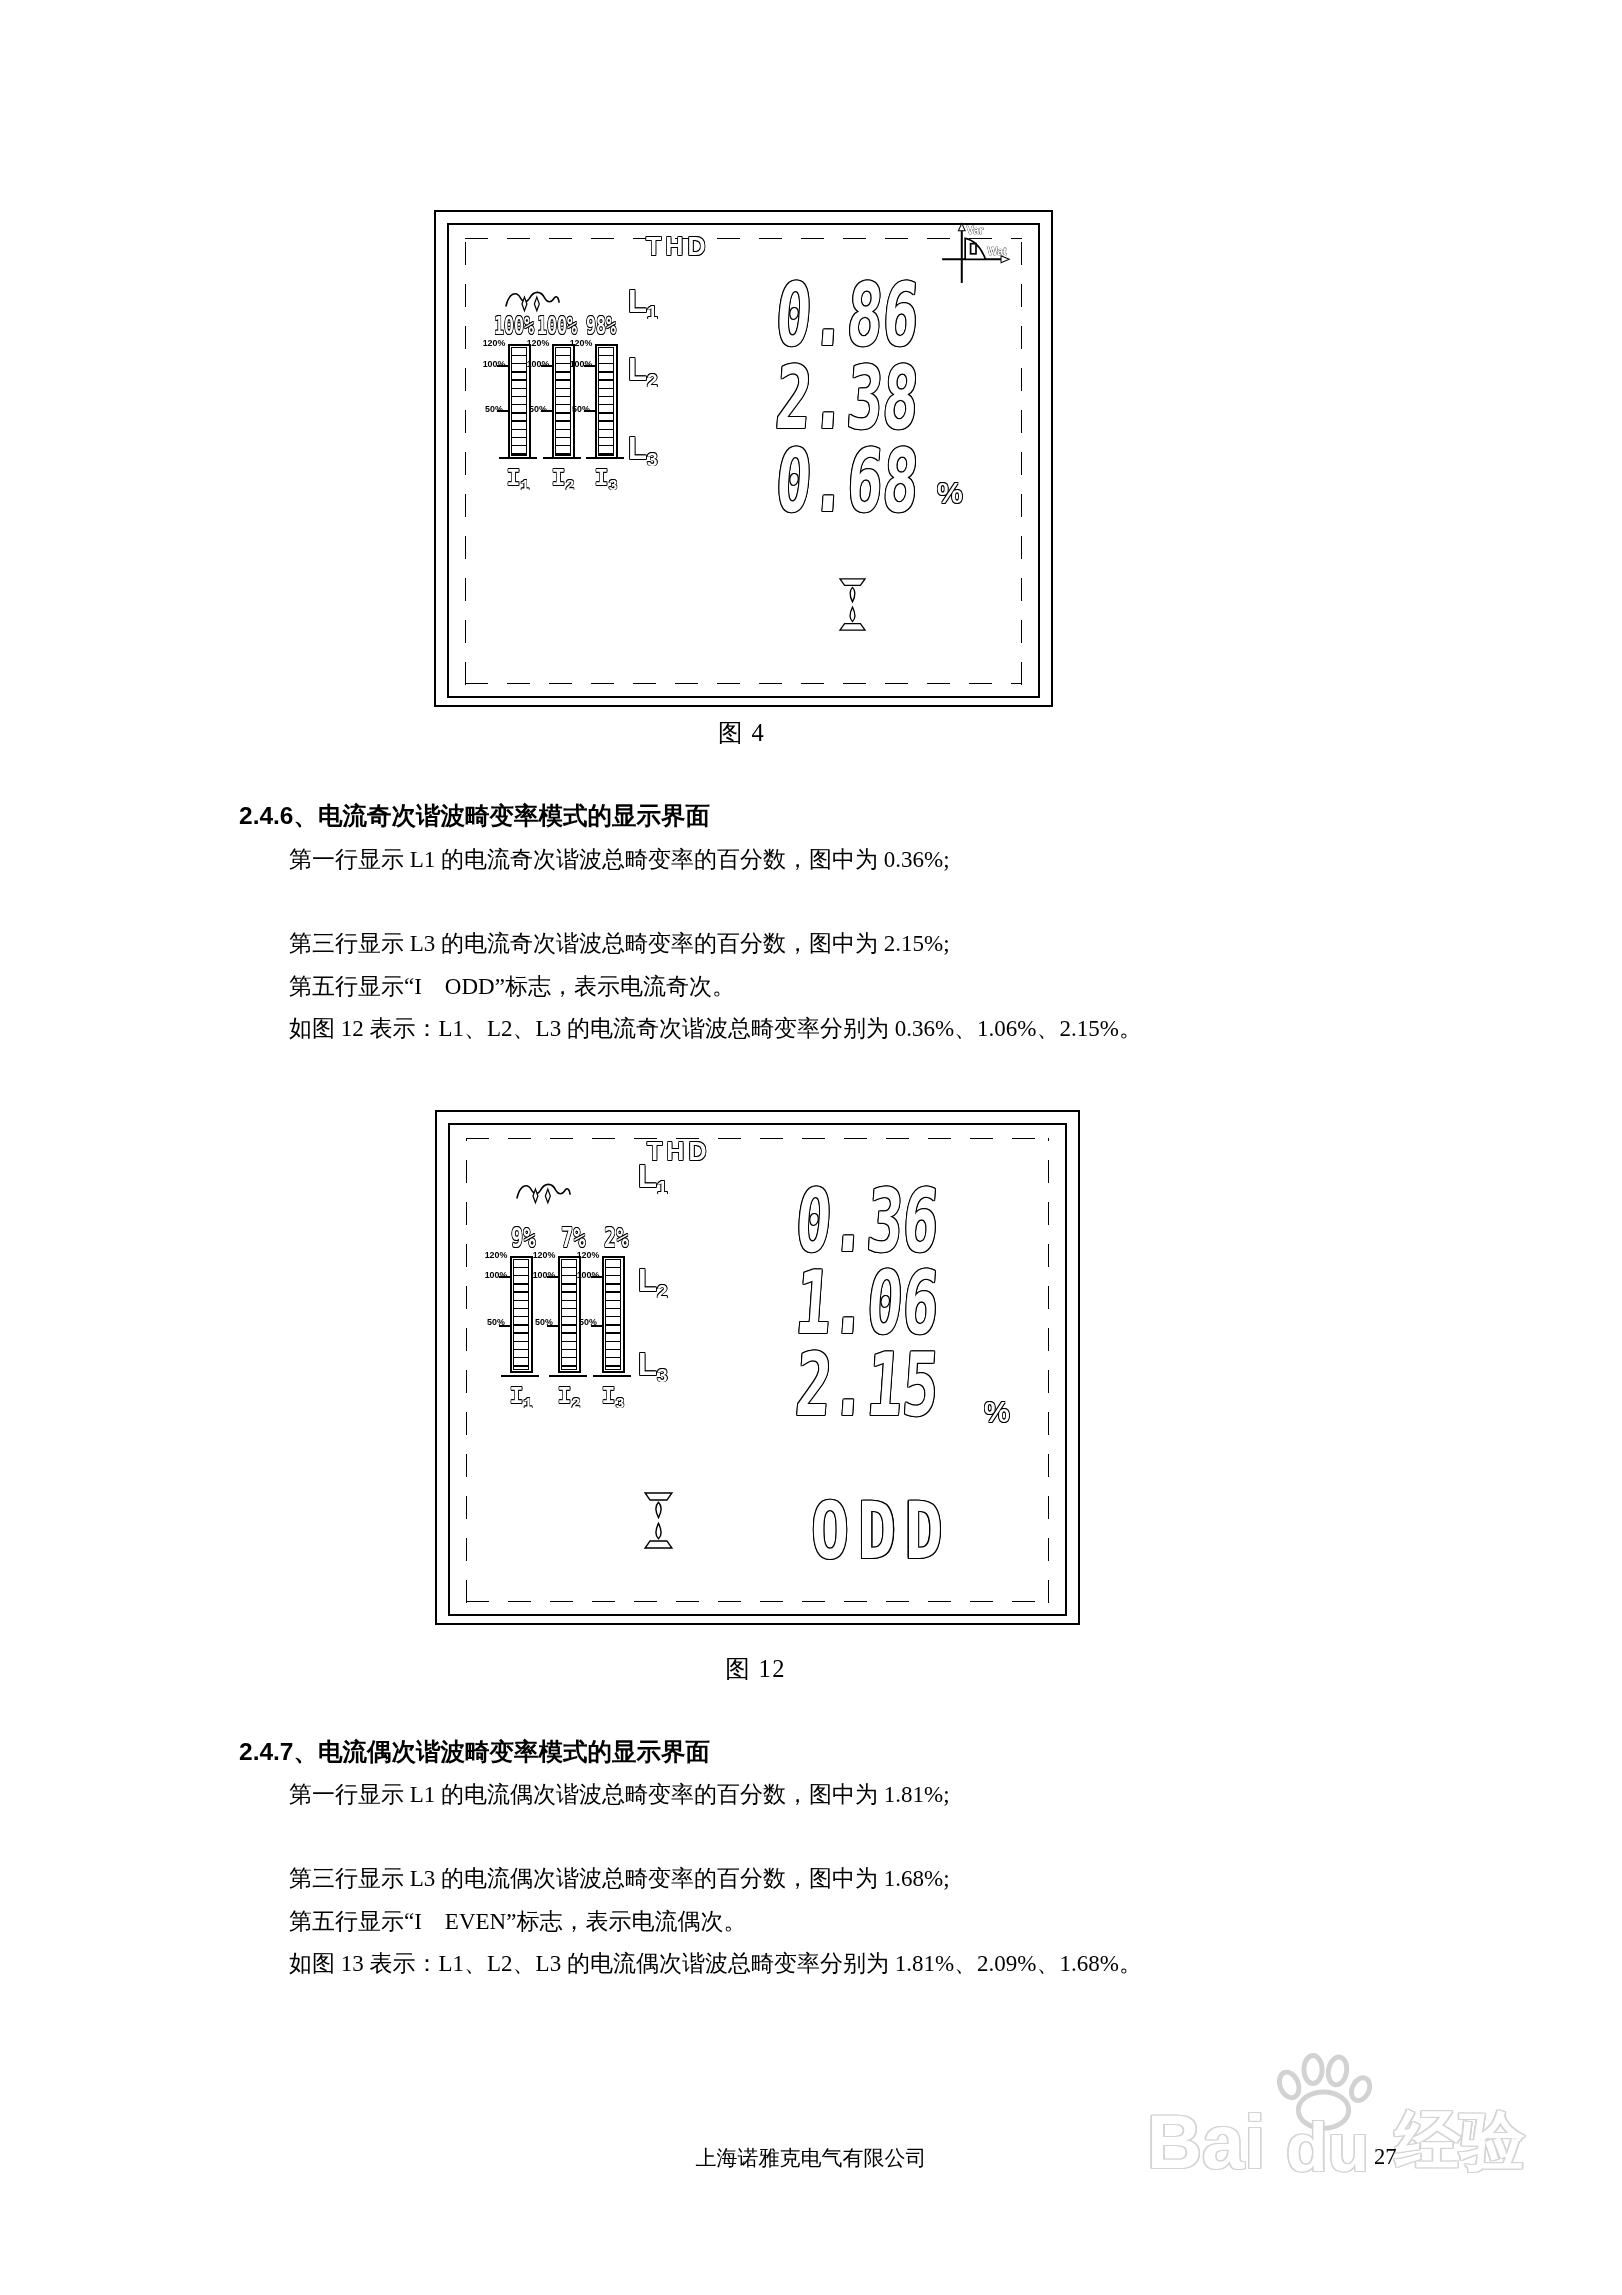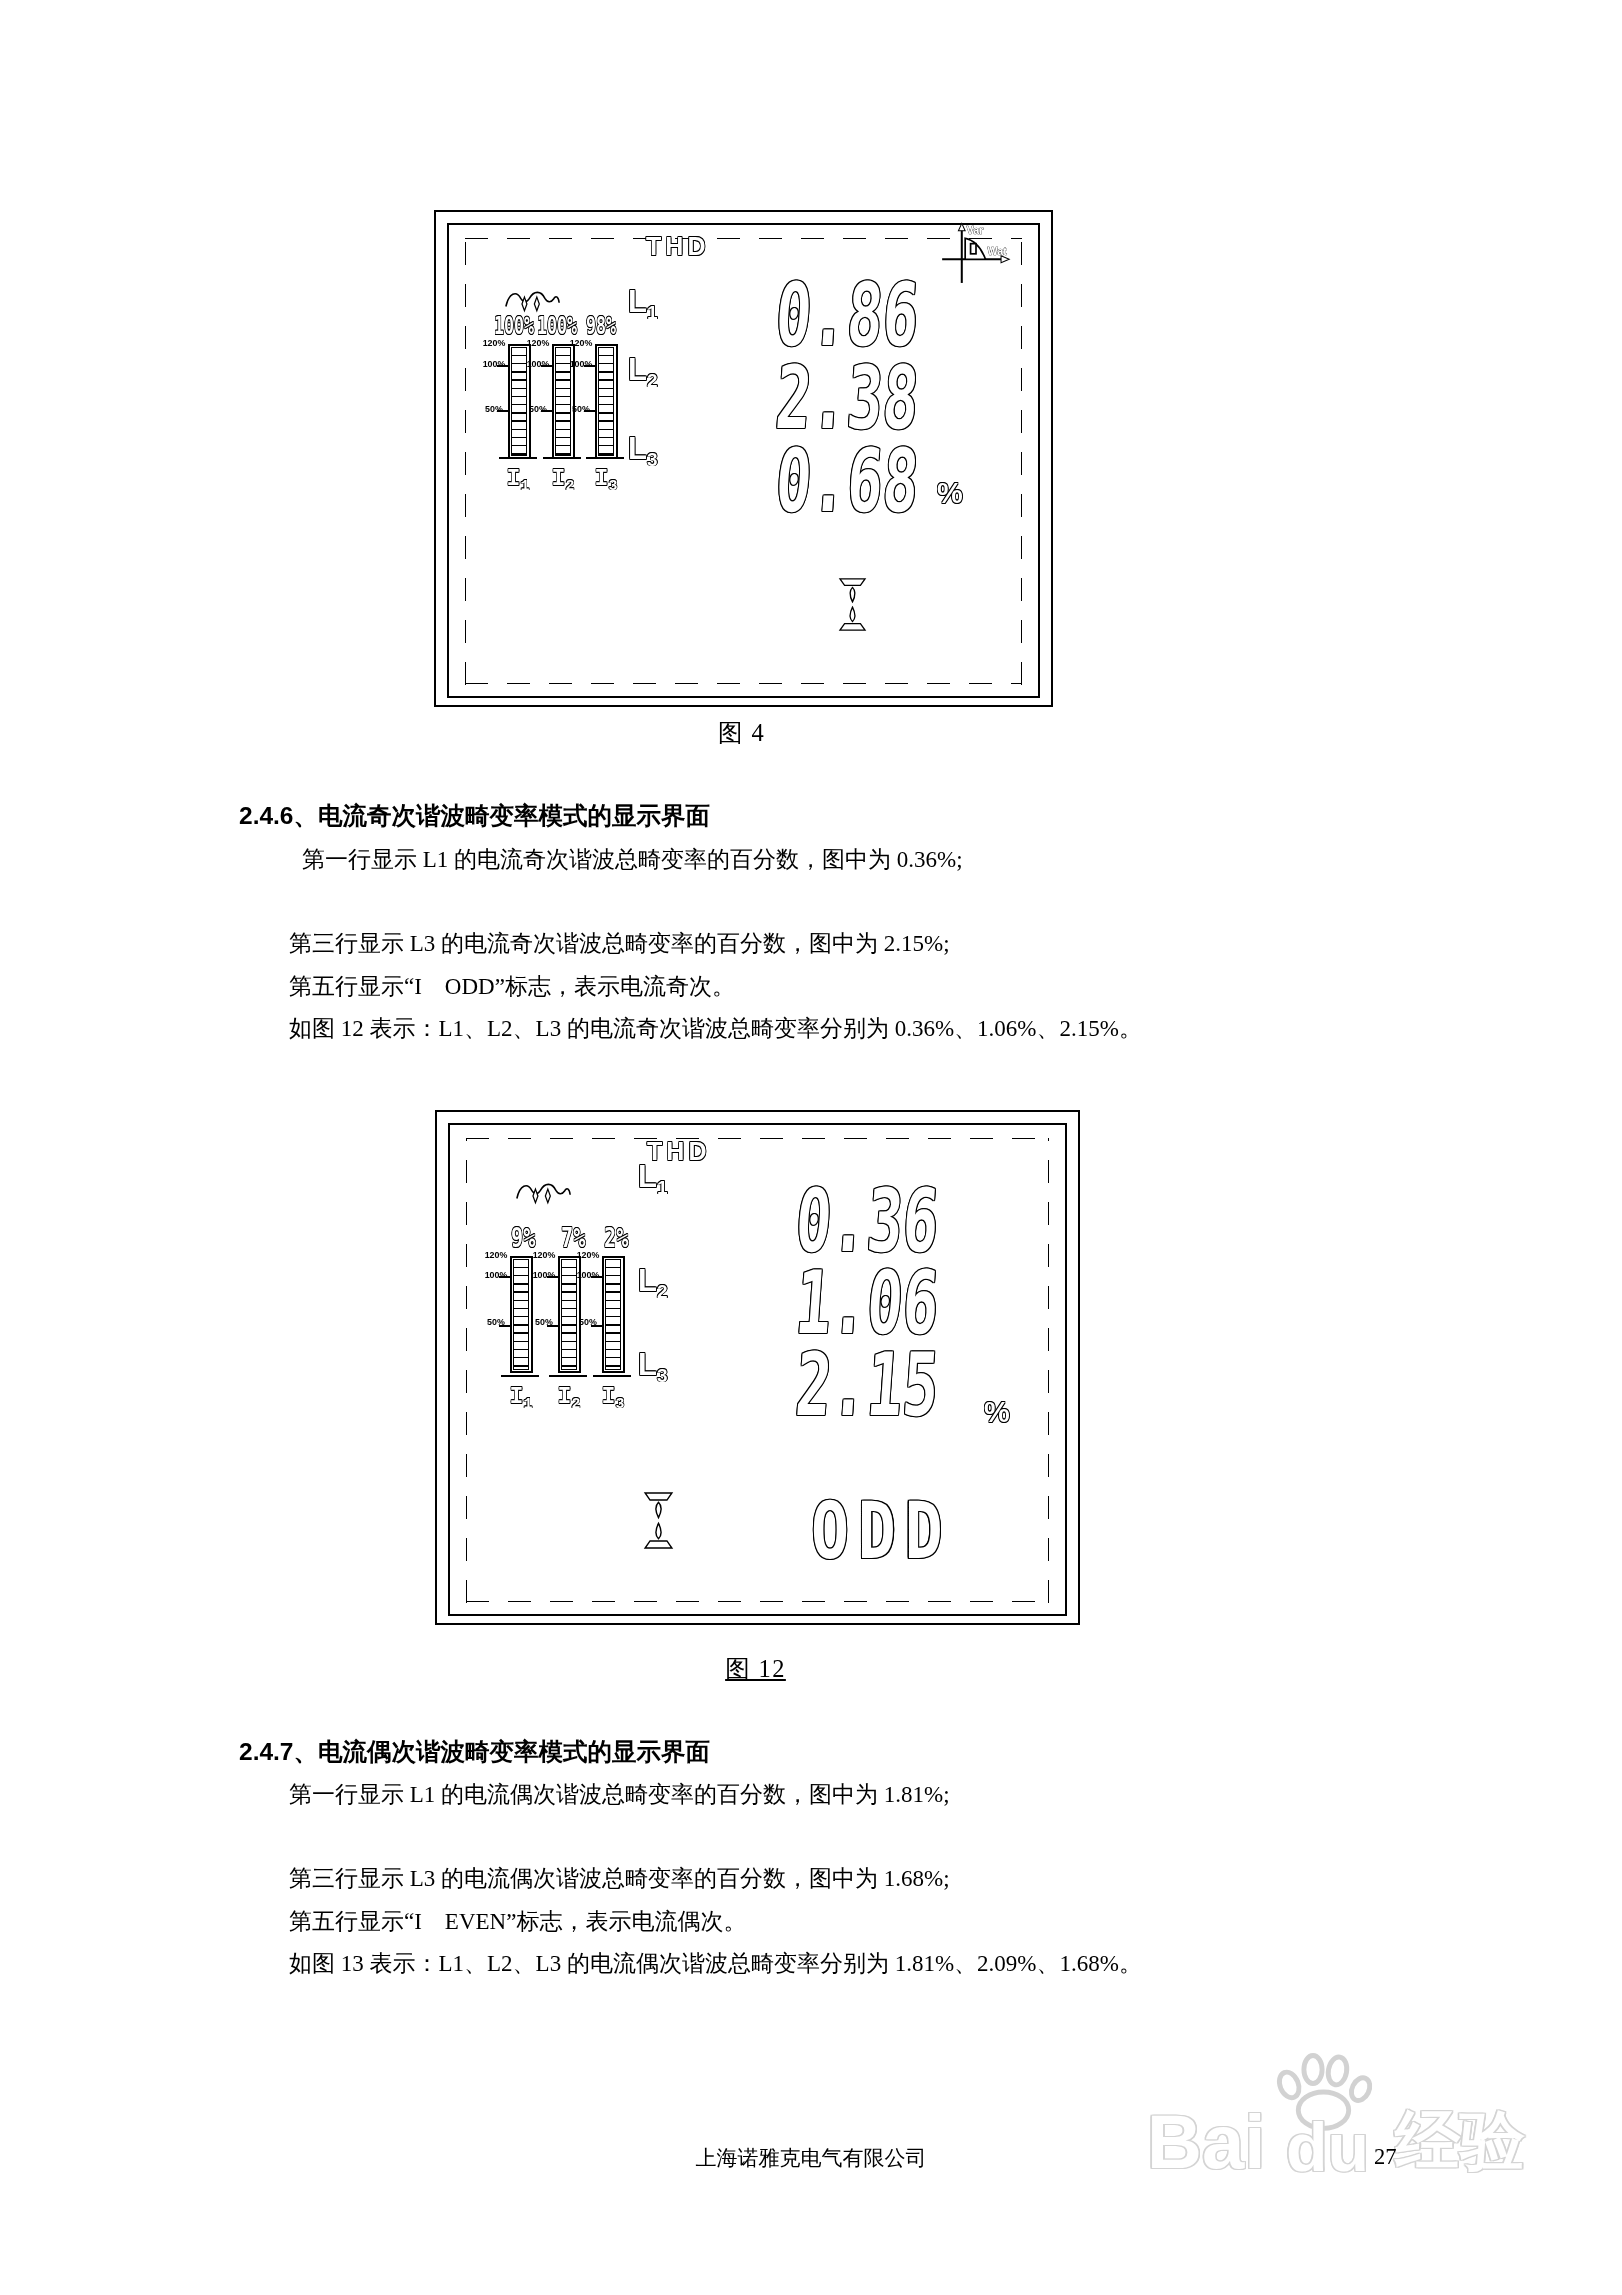--- a/index.html
+++ b/index.html
@@ -152,21 +152,21 @@
       <polygon points="3,4 41,4 34,14 10,14" fill="#fff" stroke="#000" stroke-width="2"></polygon>
       <path d="M22 17 C26 21 27 29 22 39 C17 29 18 21 22 17 Z" fill="#fff" stroke="#000" stroke-width="2"></path>
       <path d="M22 47 C27 57 26 65 22 69 C18 65 17 57 22 47 Z" fill="#fff" stroke="#000" stroke-width="2"></path>
       <polygon points="10,72 34,72 41,82 3,82" fill="#fff" stroke="#000" stroke-width="2"></polygon>
     </svg>
   </div>
 
   <div class="abs caption" style="left:434px;top:716px;width:615px;">图  4</div>
 
   <div class="abs heading" style="left:239px;top:799px;">2.4.6、电流奇次谐波畸变率模式的显示界面</div>
-  <div class="abs para" style="left:302px;top:844px;">第一行显示 L1 的电流奇次谐波总畸变率的百分数，图中为 0.36%;</div>
+  <div class="abs para" style="left:289px;top:844px;">第一行显示 L1 的电流奇次谐波总畸变率的百分数，图中为 0.36%;</div>
   <div class="abs para" style="left:289px;top:928px;">第三行显示 L3 的电流奇次谐波总畸变率的百分数，图中为 2.15%;</div>
   <div class="abs para" style="left:289px;top:971px;">第五行显示“I　ODD”标志，表示电流奇次。</div>
   <div class="abs para" style="left:289px;top:1013px;">如图 12 表示：L1、L2、L3 的电流奇次谐波总畸变率分别为 0.36%、1.06%、2.15%。</div>
 
   <div class="abs figbox" style="left:435px;top:1110px;width:641px;height:511px;">
     <div class="inbox"></div>
     <div class="dashbox"></div>
 
     <span class="abs thd hollow1" style="left:210px;top:27px;">THD</span>
 
@@ -231,21 +231,21 @@
 
     <svg class="abs" style="left:206px;top:378px;" width="31" height="61" viewBox="0 0 44 86">
       <polygon points="3,4 41,4 34,14 10,14" fill="#fff" stroke="#000" stroke-width="2"></polygon>
       <path d="M22 17 C26 21 27 29 22 39 C17 29 18 21 22 17 Z" fill="#fff" stroke="#000" stroke-width="2"></path>
       <path d="M22 47 C27 57 26 65 22 69 C18 65 17 57 22 47 Z" fill="#fff" stroke="#000" stroke-width="2"></path>
       <polygon points="10,72 34,72 41,82 3,82" fill="#fff" stroke="#000" stroke-width="2"></polygon>
     </svg>
     <span class="abs lcd-word hollow2" style="left:374px;top:380px;">ODD</span>
   </div>
 
-  <div class="abs caption" style="left:435px;top:1652px;width:641px;text-decoration:underline;">图  12</div>
+  <div class="abs caption" style="left:435px;top:1652px;width:641px;">图  12</div>
 
   <div class="abs heading" style="left:239px;top:1735px;">2.4.7、电流偶次谐波畸变率模式的显示界面</div>
   <div class="abs para" style="left:289px;top:1779px;">第一行显示 L1 的电流偶次谐波总畸变率的百分数，图中为 1.81%;</div>
   <div class="abs para" style="left:289px;top:1863px;">第三行显示 L3 的电流偶次谐波总畸变率的百分数，图中为 1.68%;</div>
   <div class="abs para" style="left:289px;top:1906px;">第五行显示“I　EVEN”标志，表示电流偶次。</div>
   <div class="abs para" style="left:289px;top:1948px;">如图 13 表示：L1、L2、L3 的电流偶次谐波总畸变率分别为 1.81%、2.09%、1.68%。</div>
 
   <div class="abs" style="left:1128px;top:2045px;width:450px;height:232px;">
     <svg class="abs" style="left:136px;top:6.8px;" width="119" height="82" viewBox="0 0 170 115">
       <ellipse cx="85" cy="82" rx="36" ry="26" fill="#fff" stroke="#d2d2d2" stroke-width="7"></ellipse>

